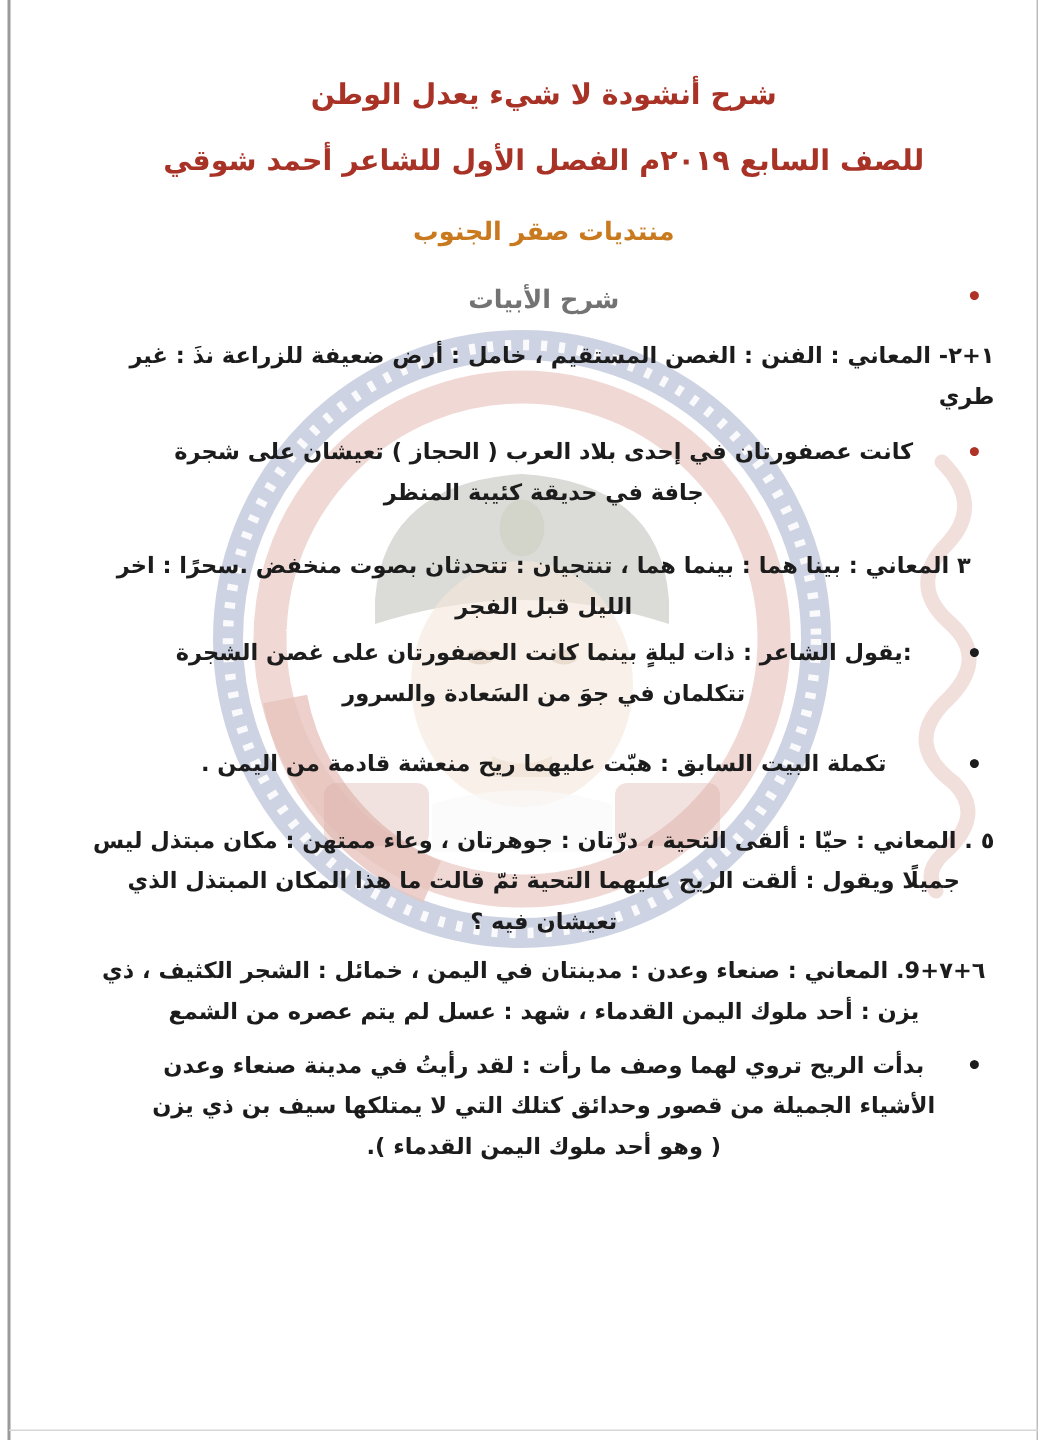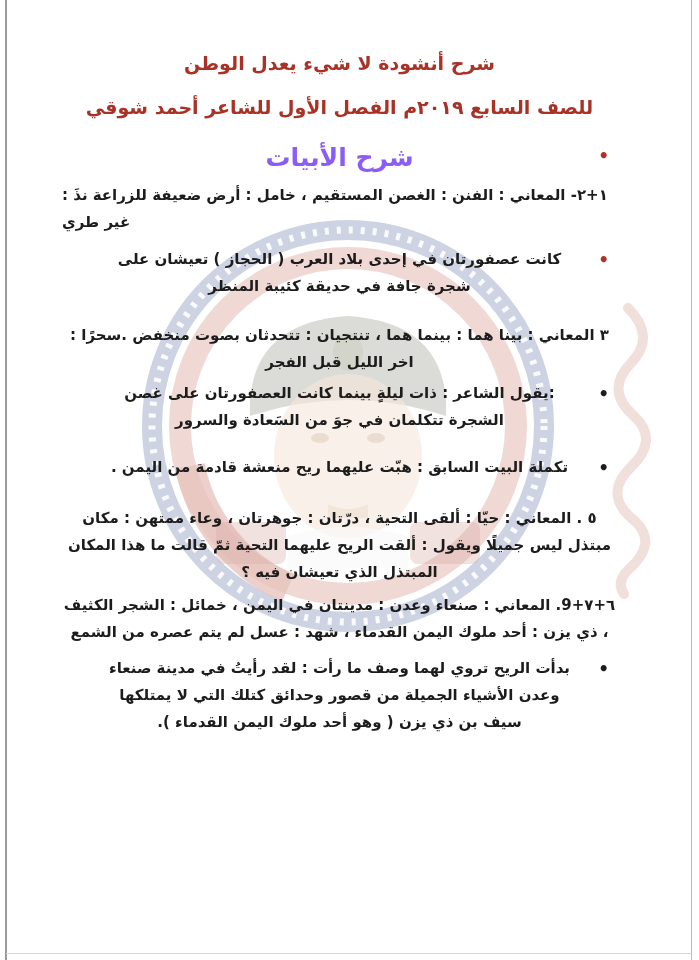--- a/index.html
+++ b/index.html
@@ -13,37 +13,37 @@
   }
   
   .scan-edge-left{position:absolute;left:5px;top:0;width:2px;height:960px;background:#9a9a9a;}
   .scan-edge-right{position:absolute;left:691px;top:0;width:1px;height:960px;background:#bdbdbd;}
   .scan-edge-bottom{position:absolute;left:6px;top:953px;width:686px;height:1px;background:#d6d6d6;}
 
   
   .watermark{position:absolute;left:128px;top:206px;width:440px;height:440px;opacity:0.5;z-index:0;pointer-events:none;}
   .watermark-squiggle{position:absolute;left:588px;top:300px;width:80px;height:300px;opacity:0.4;z-index:0;pointer-events:none;}
 
-  .content{position:relative;z-index:1;padding:48px 82px 0 62px;color:#1c1c1c;}
+  .content{position:relative;z-index:1;padding:48px 36px 0 62px;color:#1c1c1c;}
 
   .title1,.title2{color:#a93226;font-weight:bold;font-size:19px;line-height:30px;text-align:center;}
   .title1{margin-bottom:14px;}
   .title2{margin-bottom:20px;}
   .forum-name{color:#c97a1e;font-weight:bold;font-size:17px;line-height:26px;text-align:center;margin-bottom:16px;}
 
   .para{font-size:15px;font-weight:bold;line-height:27px;color:#1c1c1c;}
   .meaning-right{text-align:center;}
-  .meaning-center{text-align:left;}
+  .meaning-center{text-align:right;}
 
   .bullet-item{position:relative;text-align:center;padding:0 38px;}
   .bullet-dot{position:absolute;right:8px;top:1px;font-size:17px;line-height:27px;}
   .bullet-red{color:#b03226;}
   .bullet-dark{color:#1c1c1c;}
 
-  .section-heading{color:#8b5cf6;font-weight:bold;font-size:25px;line-height:32px;text-align:center;margin:12px 0 8px 0;}
+  .section-heading{color:#737373;font-weight:bold;font-size:17px;line-height:32px;text-align:center;margin:12px 0 8px 0;}
 
   
   .intro-bullet{margin-bottom:12px;}
   .exp0{margin-bottom:10px;}
   .exp1{margin-bottom:22px;}
   .exp2{margin-bottom:4px;}
   .exp3{margin-bottom:20px;}
   .exp4{margin-bottom:9px;}
   .exp5{margin-bottom:24px;}
   .exp6{margin-bottom:6px;}
@@ -88,20 +88,21 @@
   <div class="watermark-squiggle">
     <svg width="80" height="300" viewBox="0 0 80 300">
       <path d="M 40,8 Q 68,36 44,62 Q 16,90 46,116 Q 72,140 42,168 Q 14,196 48,222 Q 70,244 40,270 Q 28,282 36,294" fill="none" stroke="#ddb0a6" stroke-width="10" stroke-linecap="round"></path>
     </svg>
   </div>
 
   <div class="content">
 
     <div class="title1">شرح أنشودة  لا شيء يعدل الوطن</div>
     <div class="title2">للصف السابع ٢٠١٩م الفصل الأول للشاعر أحمد شوقي</div>
+    <div class="forum-name">منتديات صقر الجنوب</div>
 
     <div class="para bullet-item intro-bullet">
       <span class="bullet-dot bullet-red">•</span>
     </div>
 
     <div class="section-heading">شرح الأبيات</div>
 
     <div class="para meaning-center exp0">١+٢- المعاني : الفنن : الغصن المستقيم ، خامل : أرض ضعيفة للزراعة نذَ : غير طري</div>
 
     <div class="para bullet-item exp1">

